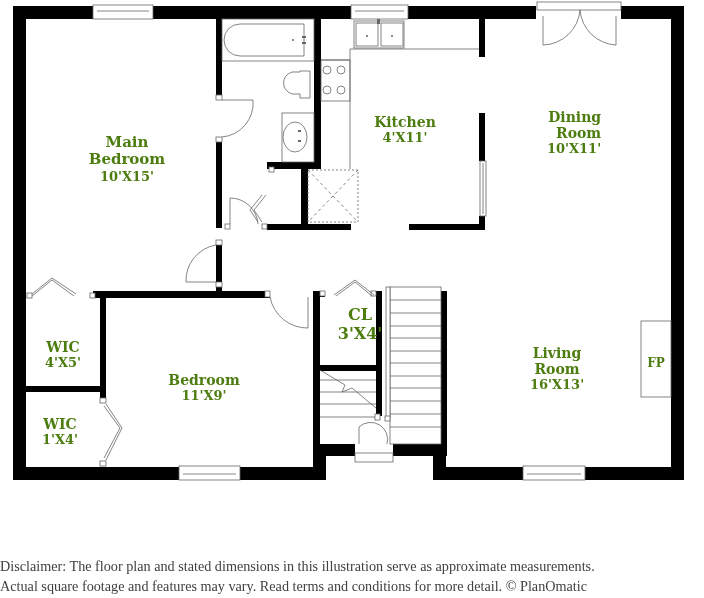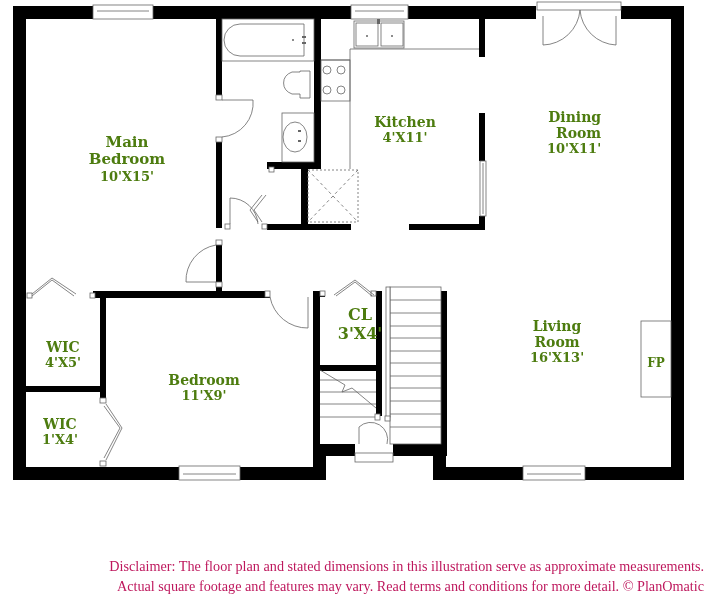--- a/index.html
+++ b/index.html
@@ -15,22 +15,22 @@
     font-size: 14px;
     transform: translateX(-50%);
     white-space: nowrap;
   }
   .room-label .dim { display: block; font-size: 13px; }
   .room-label .nm { display: block; }
   .big { font-size: 15px; line-height: 17px; }
   #disclaimer {
     position: absolute; left: 0; top: 556px; width: 704px;
     font-family: "Liberation Serif", "DejaVu Serif", serif;
-    font-size: 14.2px; line-height: 20px; color: #be185d;
-    text-align: right;
+    font-size: 14.2px; line-height: 20px; color: #404040;
+    text-align: left;
   }
   #disclaimer div { white-space: nowrap; }
 </style>
 </head>
 <body>
 
 <svg id="plan" width="704" height="550" viewBox="0 0 704 550" xmlns="http://www.w3.org/2000/svg">
   <g fill="#000">
 
     <rect x="13" y="6" width="80" height="13"></rect>
@@ -239,21 +239,21 @@
 <div class="room-label" style="left:204px; top:372px;">
   <span class="nm">Bedroom</span>
   <span class="dim">11'X9'</span>
 </div>
 
 <div class="room-label big" style="left:360px; top:305px; font-size:16px; line-height:19px;">
   <span class="nm">CL</span>
   <span class="dim" style="font-size:16px;">3'X4'</span>
 </div>
 
-<div class="room-label" style="left:557px; top:318px;">
+<div class="room-label" style="left:557px; top:345px;">
   <span class="nm">Living</span>
   <span class="nm">Room</span>
   <span class="dim">16'X13'</span>
 </div>
 
 <div class="room-label" style="left:656px; top:355px; font-size:12px;">FP</div>
 
 <div id="disclaimer">
   <div>Disclaimer: The floor plan and stated dimensions in this illustration serve as approximate measurements.</div>
   <div>Actual square footage and features may vary. Read terms and conditions for more detail. © PlanOmatic</div>

